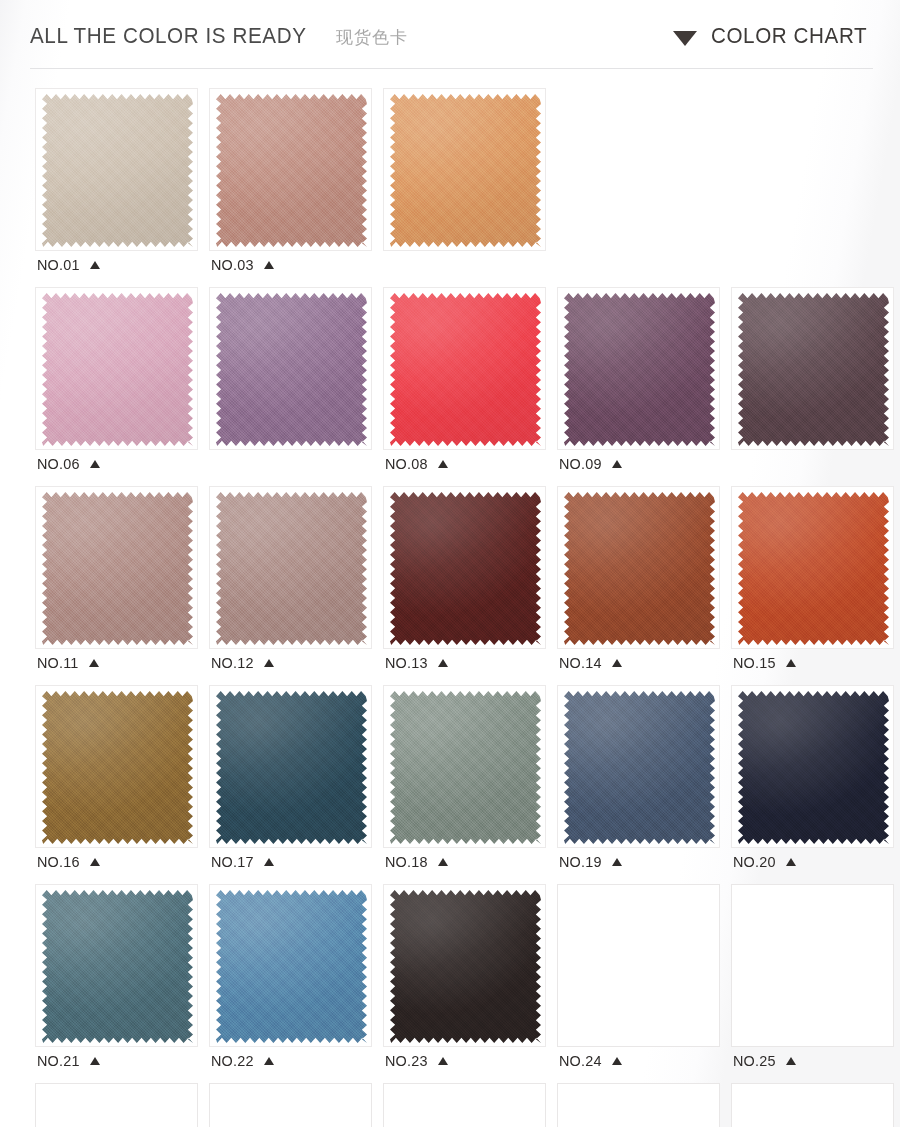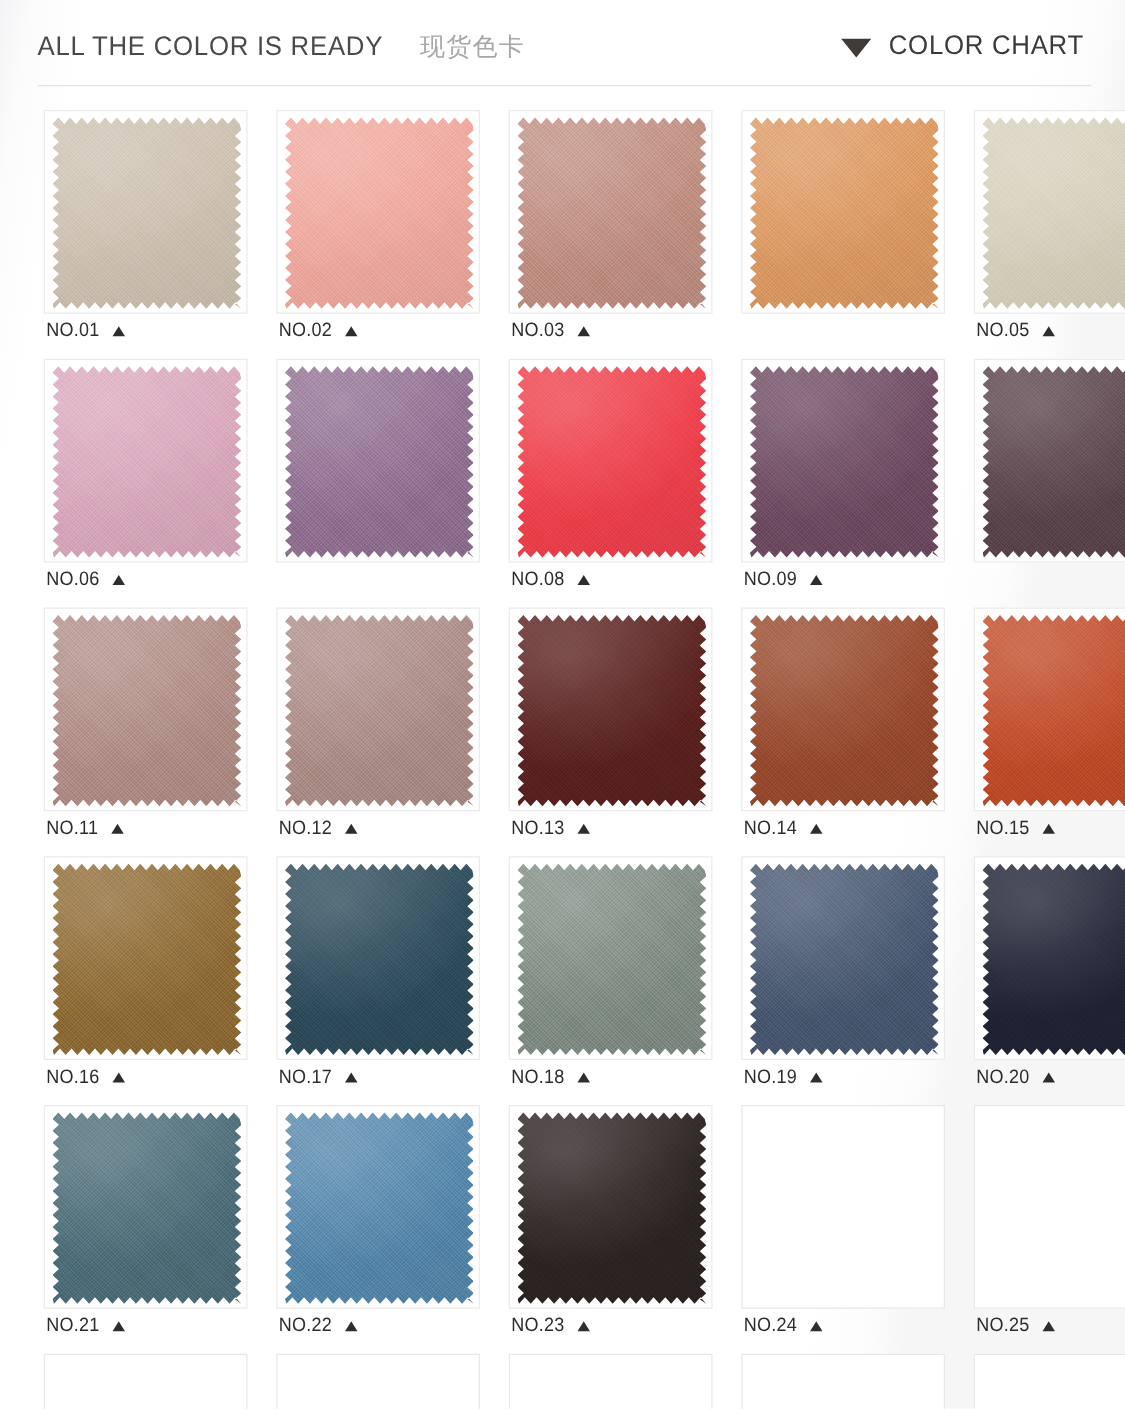--- a/index.html
+++ b/index.html
@@ -39,21 +39,21 @@
   }
   .title-main {
     font-size: 21.5px;
     letter-spacing: 0.6px;
     color: #4a4a4a;
     font-weight: 400;
     transform: scaleX(0.96);
     transform-origin: left center;
   }
   .title-cn {
-    font-size: 20px;
+    font-size: 17px;
     color: #a7a7a7;
     letter-spacing: 1px;
     font-weight: 400;
     text-align: center;
   }
   .header-right {
     position: absolute;
     right: 26px;
     top: 24px;
     display: flex;
@@ -88,21 +88,21 @@
 
   
   .grid {
     position: absolute;
     left: 35px;
     top: 88px;
     width: 848px;
   }
   .row {
     display: flex;
-    gap: 23px;
+    gap: 11px;
     margin-bottom: 8px;
   }
   .cell {
     width: 163px;
   }
   .frame {
     position: relative;
     width: 163px;
     height: 163px;
     border: 1px solid #eceaea;
@@ -222,57 +222,35 @@
             </div>
           </div>
           <div class="label">
             <span class="label-text">NO.01</span>
             <span class="tri-up"></span>
           </div>
         </div>
         <div class="cell">
           <div class="frame">
             <div class="swatch">
-              <div class="swatch-inner" style="background: rgb(240, 167, 156);"></div>
-            </div>
-          </div>
-          <div class="label">
-            <span class="label-text">NO.02</span>
-            <span class="tri-up"></span>
-          </div>
-        </div>
-        <div class="cell">
-          <div class="frame">
-            <div class="swatch">
               <div class="swatch-inner" style="background: rgb(191, 141, 128);"></div>
             </div>
           </div>
           <div class="label">
             <span class="label-text">NO.03</span>
             <span class="tri-up"></span>
           </div>
         </div>
         <div class="cell">
           <div class="frame">
             <div class="swatch">
               <div class="swatch-inner" style="background: rgb(220, 151, 96);"></div>
             </div>
           </div>
         </div>
-        <div class="cell">
-          <div class="frame">
-            <div class="swatch">
-              <div class="swatch-inner" style="background: rgb(213, 208, 187);"></div>
-            </div>
-          </div>
-          <div class="label">
-            <span class="label-text">NO.05</span>
-            <span class="tri-up"></span>
-          </div>
-        </div>
       </div>
       <div class="row">
         <div class="cell">
           <div class="frame">
             <div class="swatch">
               <div class="swatch-inner" style="background: rgb(217, 167, 188);"></div>
             </div>
           </div>
           <div class="label">
             <span class="label-text">NO.06</span>

